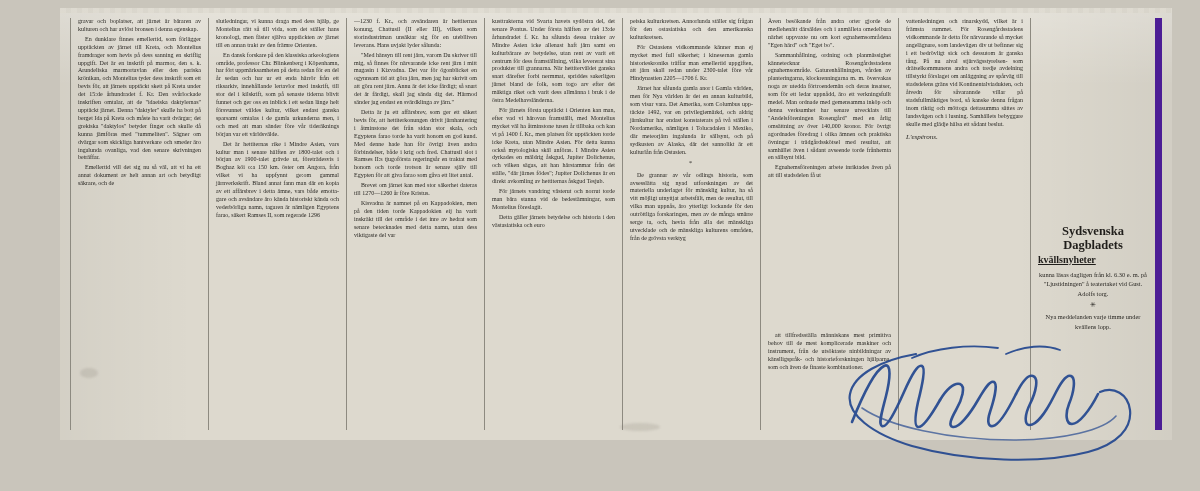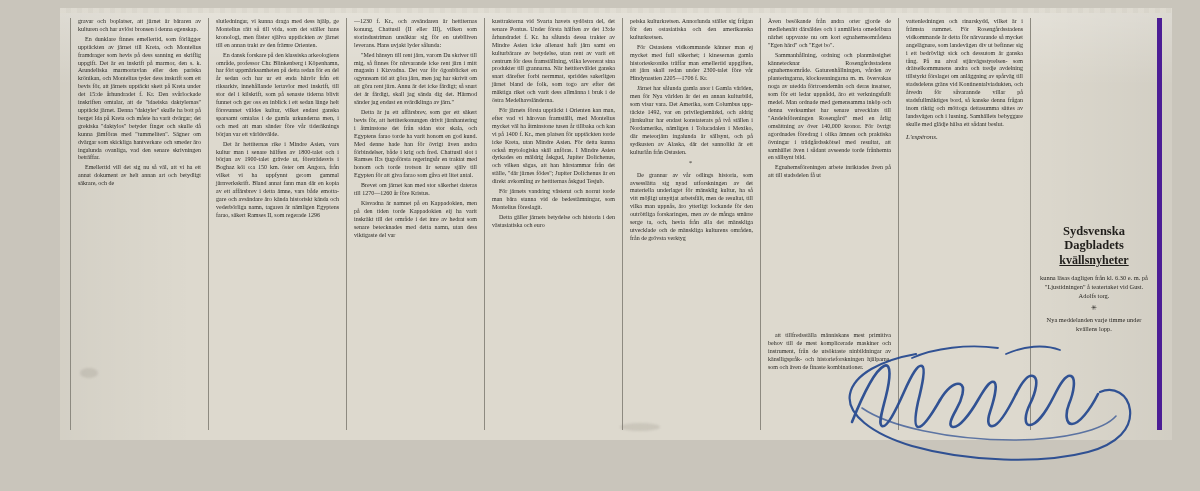--- a/index.html
+++ b/index.html
@@ -46,21 +46,21 @@
     overflow:hidden;
   }
   .col:first-child{border-left:1px solid #8d8a80;}
   .col.c1{width:138px;}
   .col.c2{width:138px;}
   .col.c3{width:138px;}
   .col.c4{width:138px;}
   .col.c5{width:138px;}
   .col.c6{width:138px;}
   .col.c7{width:132px;}
-  .col.c8{width:132px;border-right:5px solid #4c1d95;}
+  .col.c8{width:132px;border-right:7px solid #4c1d95;}
   .para{margin:0 0 2px 0;text-indent:7px;}
   .para.first{text-indent:0;}
   .sep{
     text-align:center;
     font-size:7px;
     letter-spacing:2px;
     margin:3px 0 3px 0;
     color:#3a3733;
   }
   .sig-line{
@@ -78,22 +78,21 @@
     font-weight:bold;
     font-size:12.5px;
     line-height:1.12;
     text-align:center;
     text-indent:0;
     margin:0 0 1px 0;
     color:#201e1b;
   }
   .ad-sub{
     font-weight:bold;
-    font-size:12px;
-    text-align:center;
+    font-size:10px;
     text-decoration:underline;
     margin:0 0 4px 0;
     color:#201e1b;
   }
   .ad-body{
     font-size:6.4px;
     line-height:1.45;
     text-align:center;
     text-indent:0;
     margin:0 0 3px 0;

